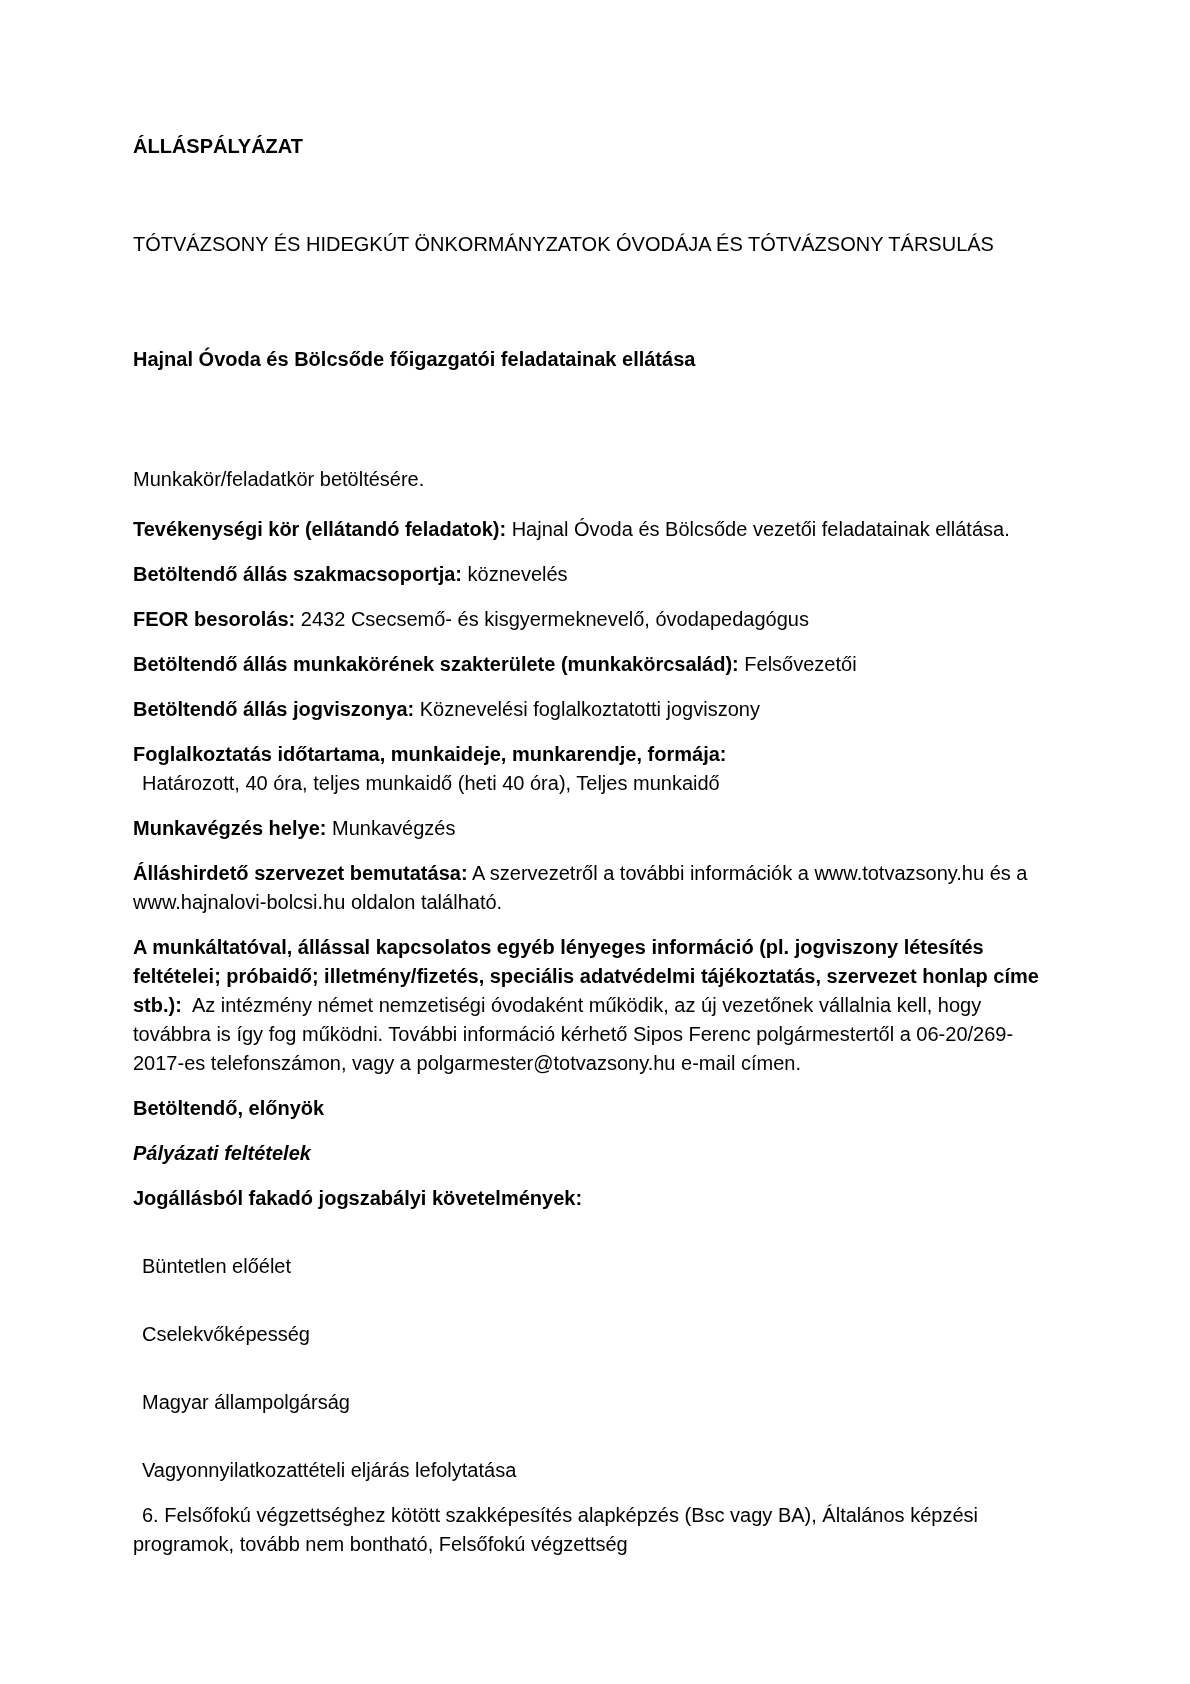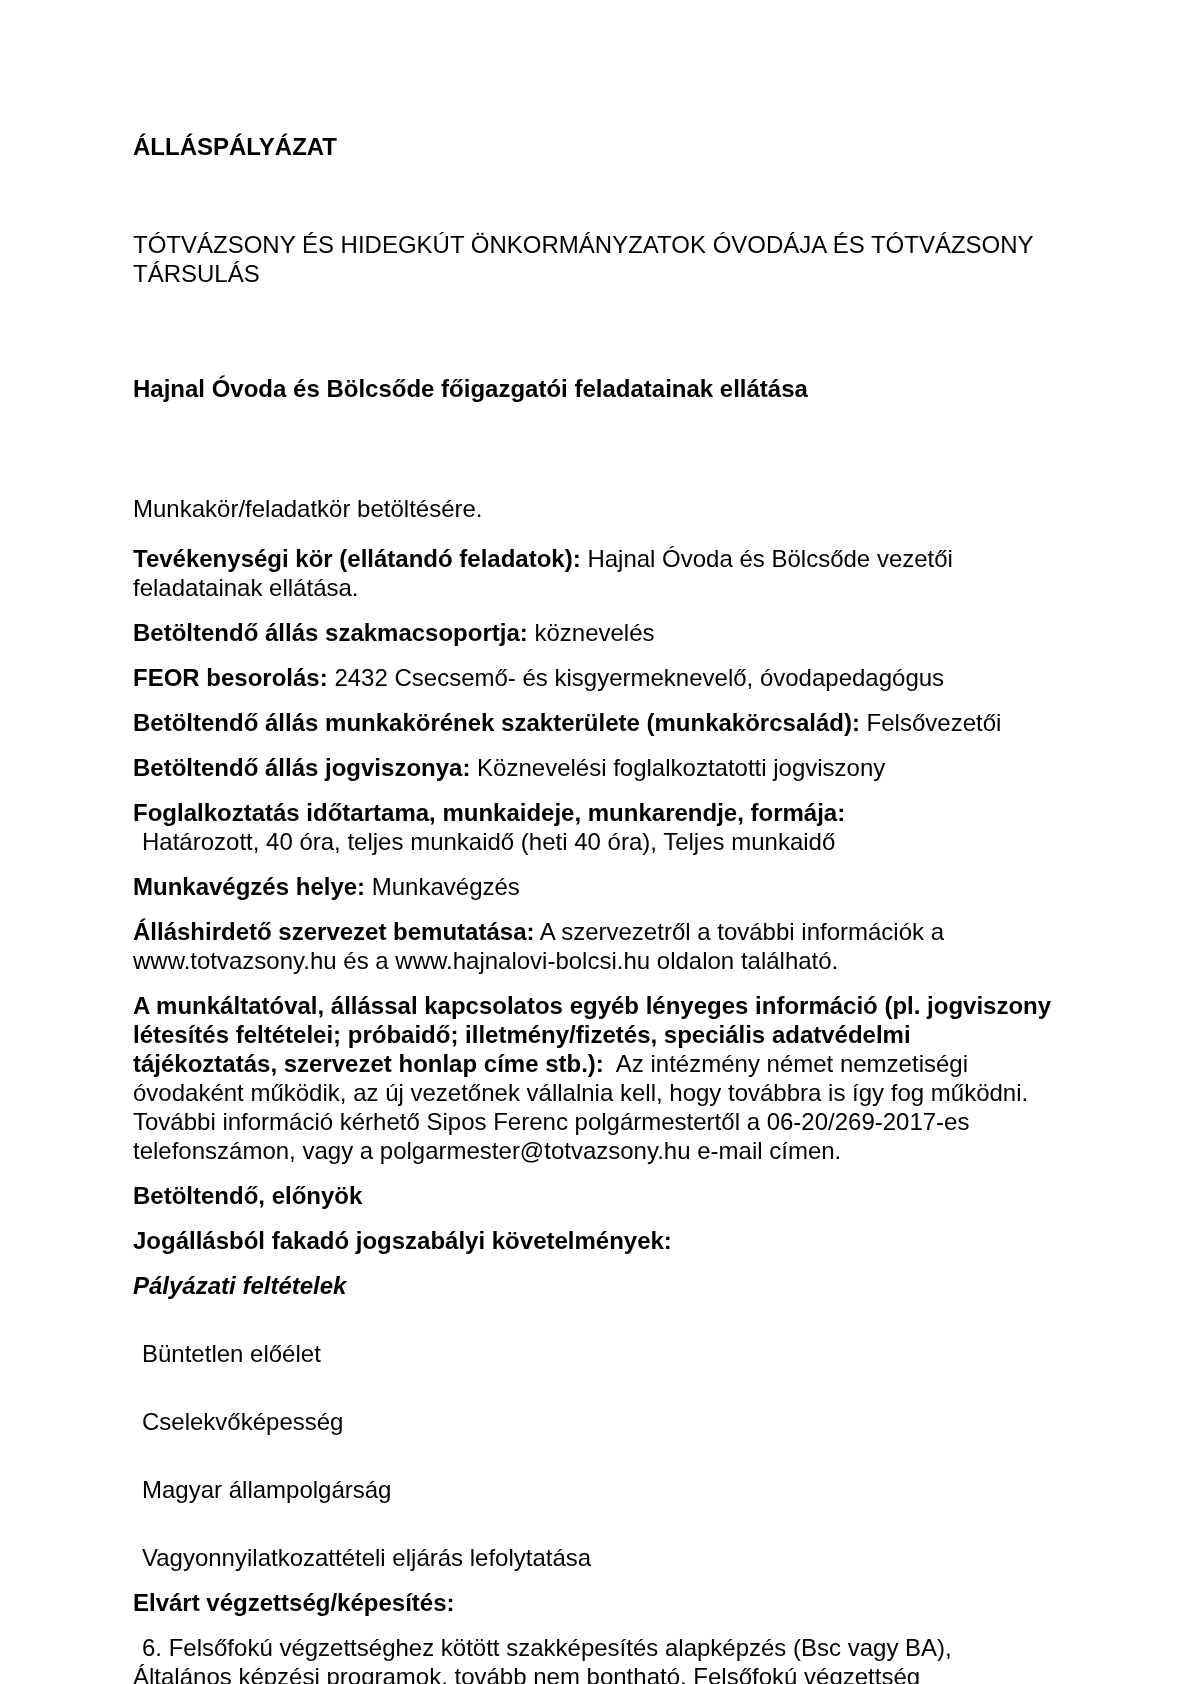--- a/index.html
+++ b/index.html
@@ -8,21 +8,21 @@
     background: #ffffff;
   }
   .page {
     position: relative;
     width: 1190px;
     height: 1684px;
     margin: 0 auto;
     background: #ffffff;
     color: #000000;
     font-family: "Liberation Sans", "DejaVu Sans", sans-serif;
-    font-size: 24px;
+    font-size: 20px;
     line-height: 29px;
     box-sizing: border-box;
     padding: 132px 133px 0 133px;
     overflow: hidden;
   }
   .para {
     margin: 16px 0 0 0;
     padding: 0;
   }
   .para:first-child { margin-top: 0; }
@@ -63,29 +63,28 @@
   <p class="para"><strong>Foglalkoztatás időtartama, munkaideje, munkarendje, formája:</strong><br><span class="hang">Határozott, 40 óra, teljes munkaidő (heti 40 óra), Teljes munkaidő</span></p>
 
   <p class="para"><strong>Munkavégzés helye:</strong> <span>Munkavégzés</span></p>
 
   <p class="para"><strong>Álláshirdető szervezet bemutatása:</strong> <span>A szervezetről a további információk a www.totvazsony.hu és a www.hajnalovi-bolcsi.hu oldalon található.</span></p>
 
   <p class="para"><strong>A munkáltatóval, állással kapcsolatos egyéb lényeges információ (pl. jogviszony létesítés feltételei; próbaidő; illetmény/fizetés, speciális adatvédelmi tájékoztatás, szervezet honlap címe stb.):</strong>&nbsp; <span>Az intézmény német nemzetiségi óvodaként működik, az új vezetőnek vállalnia kell, hogy továbbra is így fog működni. További információ kérhető Sipos Ferenc polgármestertől a 06-20/269-2017-es telefonszámon, vagy a polgarmester@totvazsony.hu e-mail címen.</span></p>
 
   <p class="para bold">Betöltendő, előnyök</p>
 
+  <p class="para bold italic">Pályázati feltételek</p>
+
   <p class="para bold">Jogállásból fakadó jogszabályi követelmények:</p>
-
-  <p class="para bold italic">Pályázati feltételek</p>
 
   <p class="para list-indent">Büntetlen előélet</p>
 
   <p class="para list-indent">Cselekvőképesség</p>
 
   <p class="para list-indent">Magyar állampolgárság</p>
 
   <p class="para list-indent">Vagyonnyilatkozattételi eljárás lefolytatása</p>
 
-  <p class="para bold">Elvárt végzettség/képesítés:</p>
 
   <p class="para first-indent">6. Felsőfokú végzettséghez kötött szakképesítés alapképzés (Bsc vagy BA), Általános képzési programok, tovább nem bontható, Felsőfokú végzettség</p>
 
 </div>
 
 </body></html>

